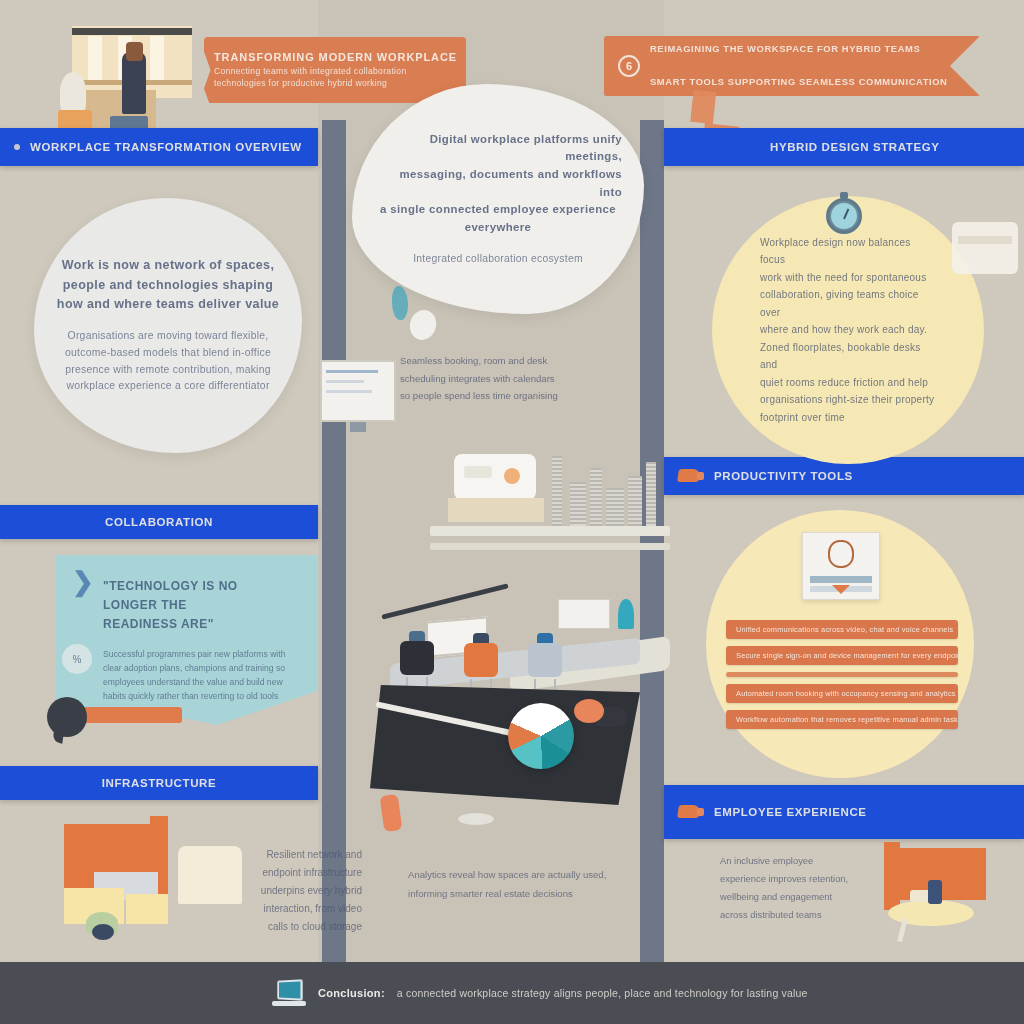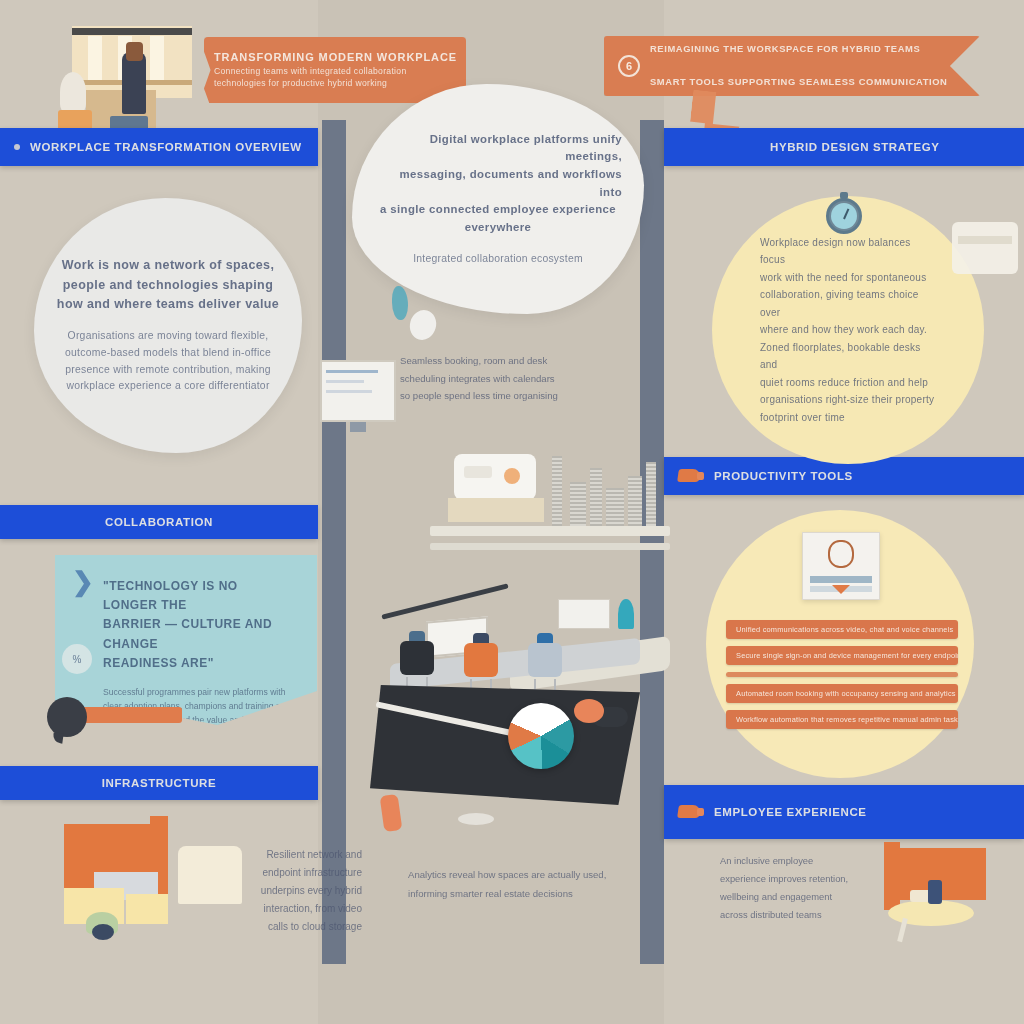--- a/index.html
+++ b/index.html
@@ -583,21 +583,20 @@
   <div class="pill-stack">
     <div class="pill">Unified communications across video, chat and voice channels</div>
     <div class="pill">Secure single sign-on and device management for every endpoint</div>
     <div class="pill thin"></div>
     <div class="pill">Automated room booking with occupancy sensing and analytics</div>
     <div class="pill">Workflow automation that removes repetitive manual admin tasks</div>
   </div>
 
   <div id="teal-card">
     <div class="tc-title">"Technology is no longer the</div>
-    <div class="tc-title">barrier — culture and change</div>
     <div class="tc-title">readiness are"</div>
     <div class="tc-body">Successful programmes pair new platforms with</div>
     <div class="tc-body" style="margin-top:0">clear adoption plans, champions and training so</div>
     <div class="tc-body" style="margin-top:0">employees understand the value and build new</div>
     <div class="tc-body" style="margin-top:0">habits quickly rather than reverting to old tools</div>
   </div>
   <div class="teal-quote">❮</div>
   <div class="teal-coin">%</div>
   <div class="orange-pill-sm"></div>
   <div class="dark-dot"></div>
@@ -628,14 +627,22 @@
       <div>across distributed teams</div>
     </div>
     <div class="br-orange"></div>
     <div class="br-orange2"></div>
     <div class="br-table"></div>
     <div class="br-leg"></div>
     <div class="br-cups"></div>
     <div class="br-person"></div>
   </div>
 
+  <div id="footer">
+    <div class="laptop">
+      <div class="lid"></div>
+      <div class="base"></div>
+    </div>
+    <span class="ft-strong">Conclusion:</span>
+    <span class="ft-text">a connected workplace strategy aligns people, place and technology for lasting value</span>
+  </div>
 
 </div>
 
 </body></html>

